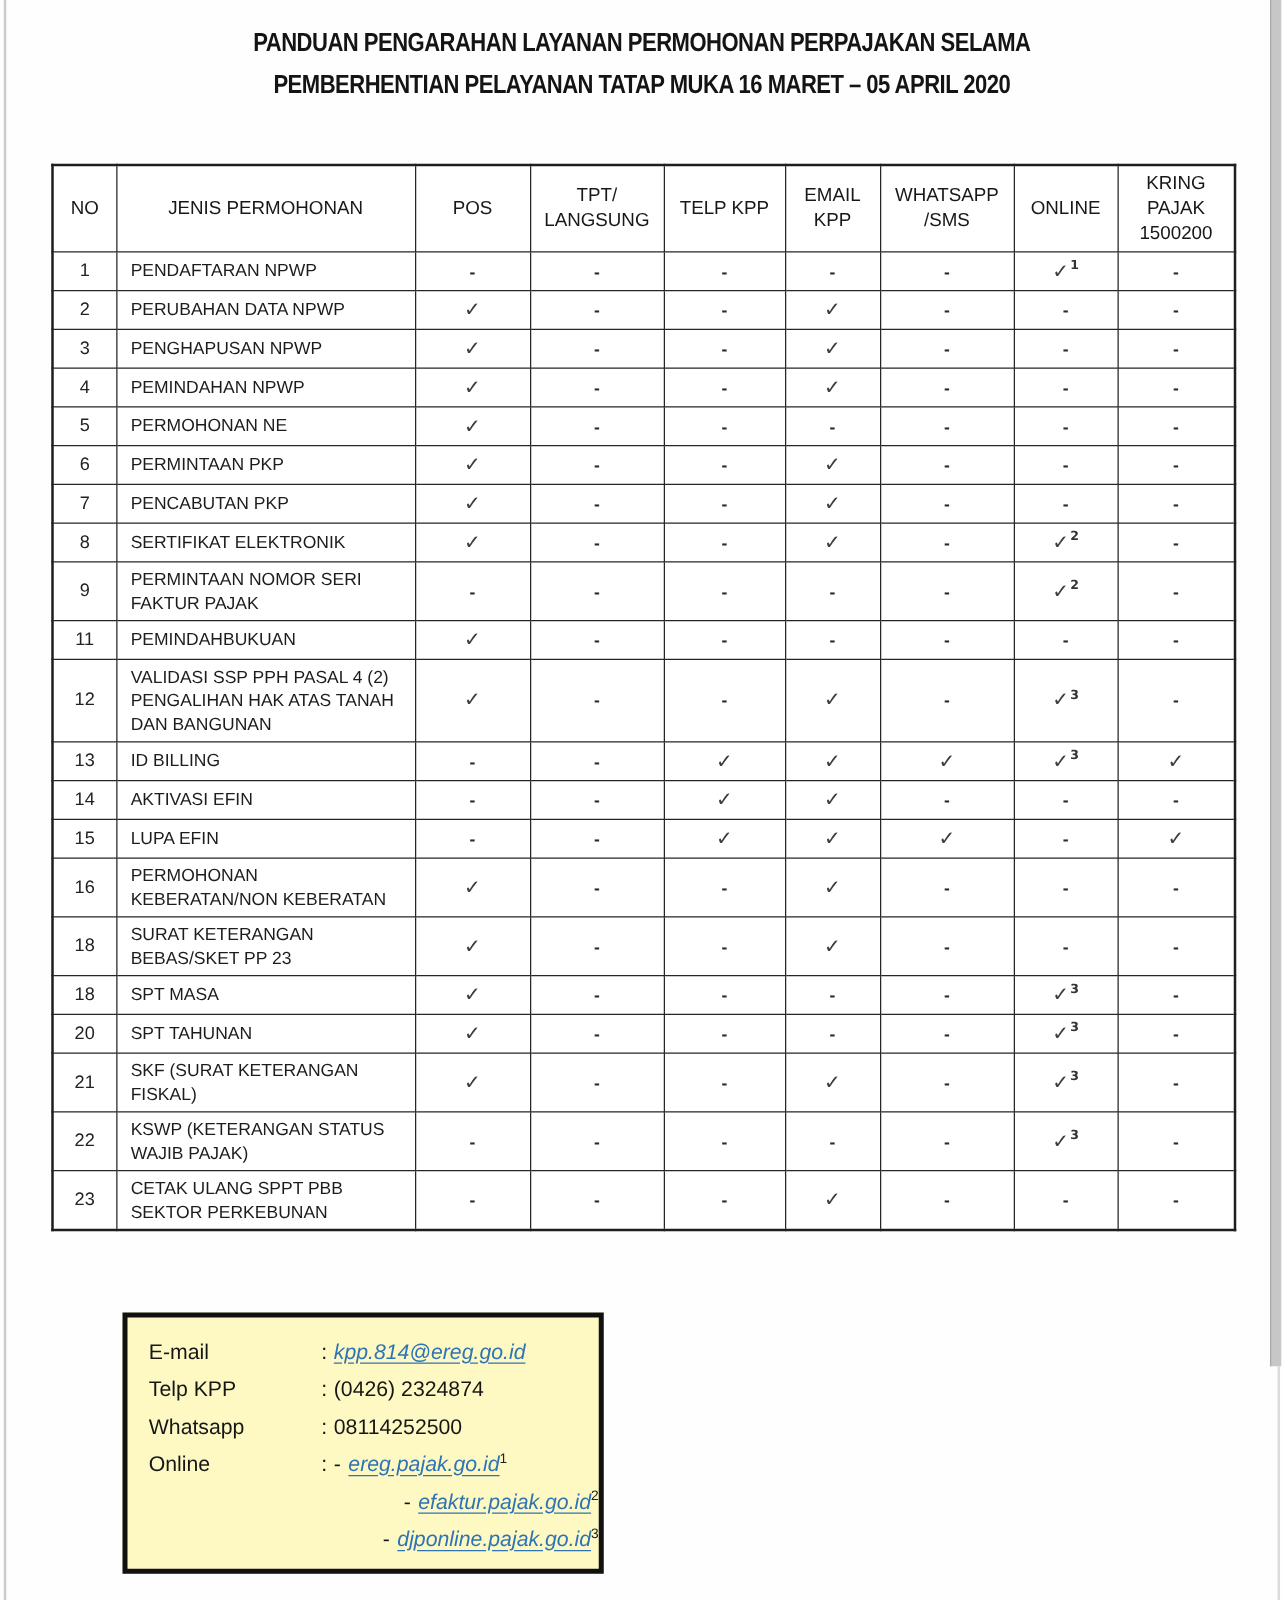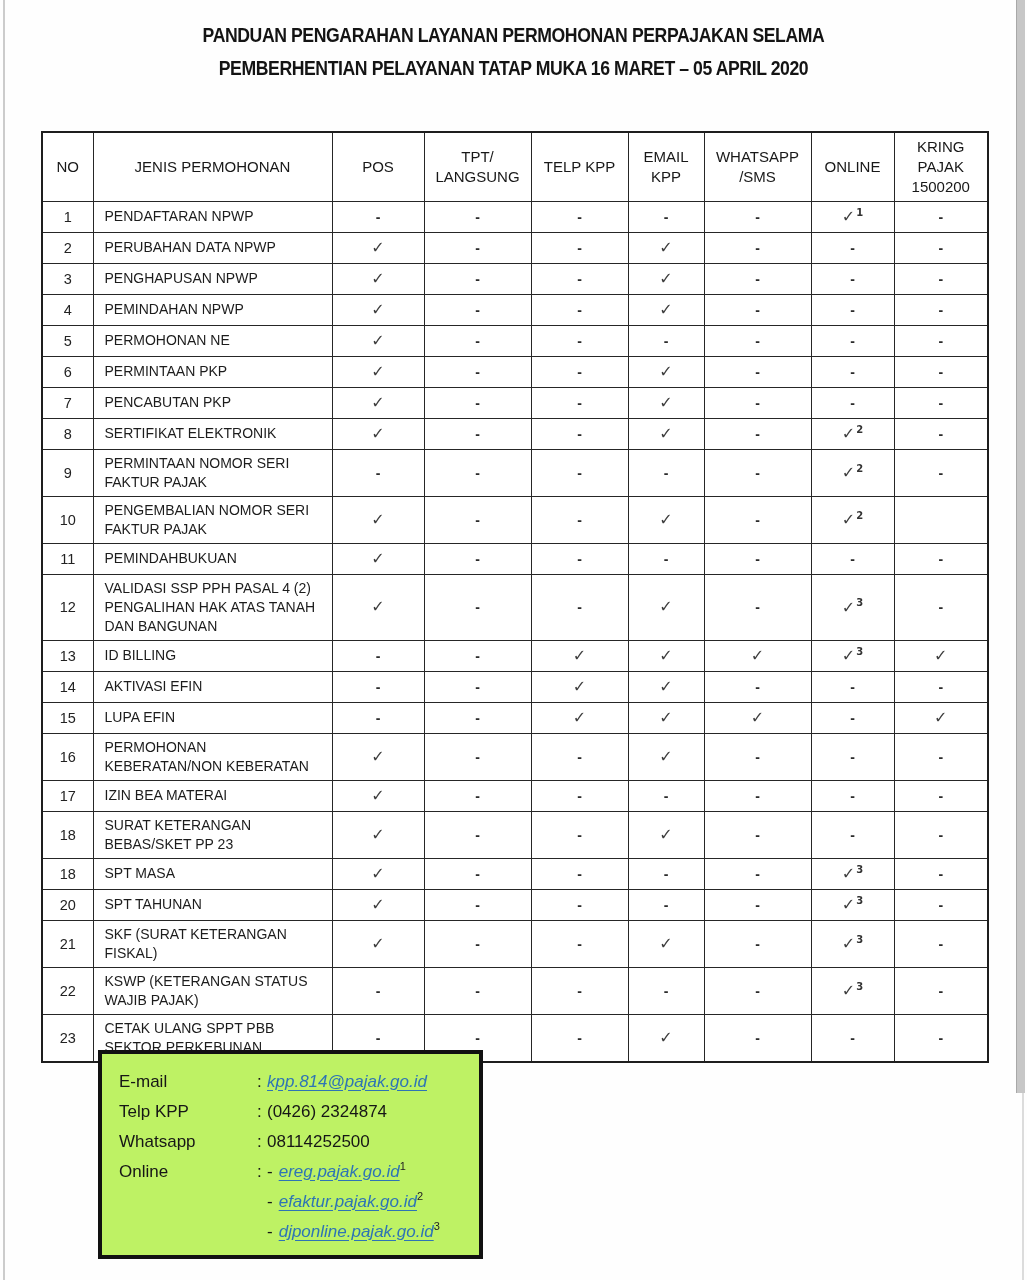--- a/index.html
+++ b/index.html
@@ -49,27 +49,27 @@
   .dash { font-weight:700; font-size:14px; color:#2b2b2b; letter-spacing:0; }
   .check {
     font-family:"DejaVu Sans", sans-serif; font-weight:700;
     font-size:16px; color:#3d3d3d; line-height:1;
   }
   .check sup { font-size:10px; font-weight:700; color:#333; margin-left:1px; }
 
   
   .contact-box {
     position:absolute; left:98px; top:1050px; width:385px; height:209px;
-    border:4px solid #111; background:#bef264; padding:13px 0 0 17px;
+    border:4px solid #111; background:#fef9c3; padding:13px 0 0 17px;
     font-size:17px; color:#161616;
   }
   .c-row { display:flex; line-height:30px; }
   .c-label { width:138px; flex:0 0 138px; }
   .c-colon { width:10px; flex:0 0 10px; }
-  .c-sub { padding-left:148px; }
+  .c-sub { padding-left:148px;justify-content:flex-end; }
   .bullet-dash { margin-right:6px; font-weight:400; color:#161616; }
   a.link {
     color:#2e74b5; font-style:italic; text-decoration:underline;
     text-underline-offset:3px; cursor:pointer;
   }
   .link-sup { font-size:11px; color:#222; font-style:normal; vertical-align:super; line-height:0; }
 </style>
 </head>
 <body>
 
@@ -208,32 +208,20 @@
           <td class="col-name">PERMINTAAN NOMOR SERI
 FAKTUR PAJAK</td>
           <td class="col-pos"><span class="dash">-</span></td>
           <td class="col-tpt"><span class="dash">-</span></td>
           <td class="col-telp"><span class="dash">-</span></td>
           <td class="col-email"><span class="dash">-</span></td>
           <td class="col-wa"><span class="dash">-</span></td>
           <td class="col-online"><span class="check">✓<sup>2</sup></span></td>
           <td class="col-kring"><span class="dash">-</span></td>
         </tr>
-        <tr class="h2">
-          <td class="col-no">10</td>
-          <td class="col-name">PENGEMBALIAN NOMOR SERI
-FAKTUR PAJAK</td>
-          <td class="col-pos"><span class="check">✓</span></td>
-          <td class="col-tpt"><span class="dash">-</span></td>
-          <td class="col-telp"><span class="dash">-</span></td>
-          <td class="col-email"><span class="check">✓</span></td>
-          <td class="col-wa"><span class="dash">-</span></td>
-          <td class="col-online"><span class="check">✓<sup>2</sup></span></td>
-          <td class="col-kring"></td>
-        </tr>
         <tr class="h1">
           <td class="col-no">11</td>
           <td class="col-name">PEMINDAHBUKUAN</td>
           <td class="col-pos"><span class="check">✓</span></td>
           <td class="col-tpt"><span class="dash">-</span></td>
           <td class="col-telp"><span class="dash">-</span></td>
           <td class="col-email"><span class="dash">-</span></td>
           <td class="col-wa"><span class="dash">-</span></td>
           <td class="col-online"><span class="dash">-</span></td>
           <td class="col-kring"><span class="dash">-</span></td>
@@ -289,31 +277,20 @@
           <td class="col-name">PERMOHONAN
 KEBERATAN/NON KEBERATAN</td>
           <td class="col-pos"><span class="check">✓</span></td>
           <td class="col-tpt"><span class="dash">-</span></td>
           <td class="col-telp"><span class="dash">-</span></td>
           <td class="col-email"><span class="check">✓</span></td>
           <td class="col-wa"><span class="dash">-</span></td>
           <td class="col-online"><span class="dash">-</span></td>
           <td class="col-kring"><span class="dash">-</span></td>
         </tr>
-        <tr class="h1">
-          <td class="col-no">17</td>
-          <td class="col-name">IZIN BEA MATERAI</td>
-          <td class="col-pos"><span class="check">✓</span></td>
-          <td class="col-tpt"><span class="dash">-</span></td>
-          <td class="col-telp"><span class="dash">-</span></td>
-          <td class="col-email"><span class="dash">-</span></td>
-          <td class="col-wa"><span class="dash">-</span></td>
-          <td class="col-online"><span class="dash">-</span></td>
-          <td class="col-kring"><span class="dash">-</span></td>
-        </tr>
         <tr class="h2">
           <td class="col-no">18</td>
           <td class="col-name">SURAT KETERANGAN
 BEBAS/SKET PP 23</td>
           <td class="col-pos"><span class="check">✓</span></td>
           <td class="col-tpt"><span class="dash">-</span></td>
           <td class="col-telp"><span class="dash">-</span></td>
           <td class="col-email"><span class="check">✓</span></td>
           <td class="col-wa"><span class="dash">-</span></td>
           <td class="col-online"><span class="dash">-</span></td>
@@ -377,21 +354,21 @@
           <td class="col-online"><span class="dash">-</span></td>
           <td class="col-kring"><span class="dash">-</span></td>
         </tr>
       </tbody>
   </table>
 
   <div class="contact-box">
     <div class="c-row">
       <span class="c-label">E-mail</span>
         <span class="c-colon">:</span>
-        <span class="c-val"><a class="link">kpp.814@pajak.go.id</a></span>
+        <span class="c-val"><a class="link">kpp.814@ereg.go.id</a></span>
     </div>
     <div class="c-row">
       <span class="c-label">Telp KPP</span>
         <span class="c-colon">:</span>
         <span class="c-val">(0426) 2324874</span>
     </div>
     <div class="c-row">
       <span class="c-label">Whatsapp</span>
         <span class="c-colon">:</span>
         <span class="c-val">08114252500</span>

